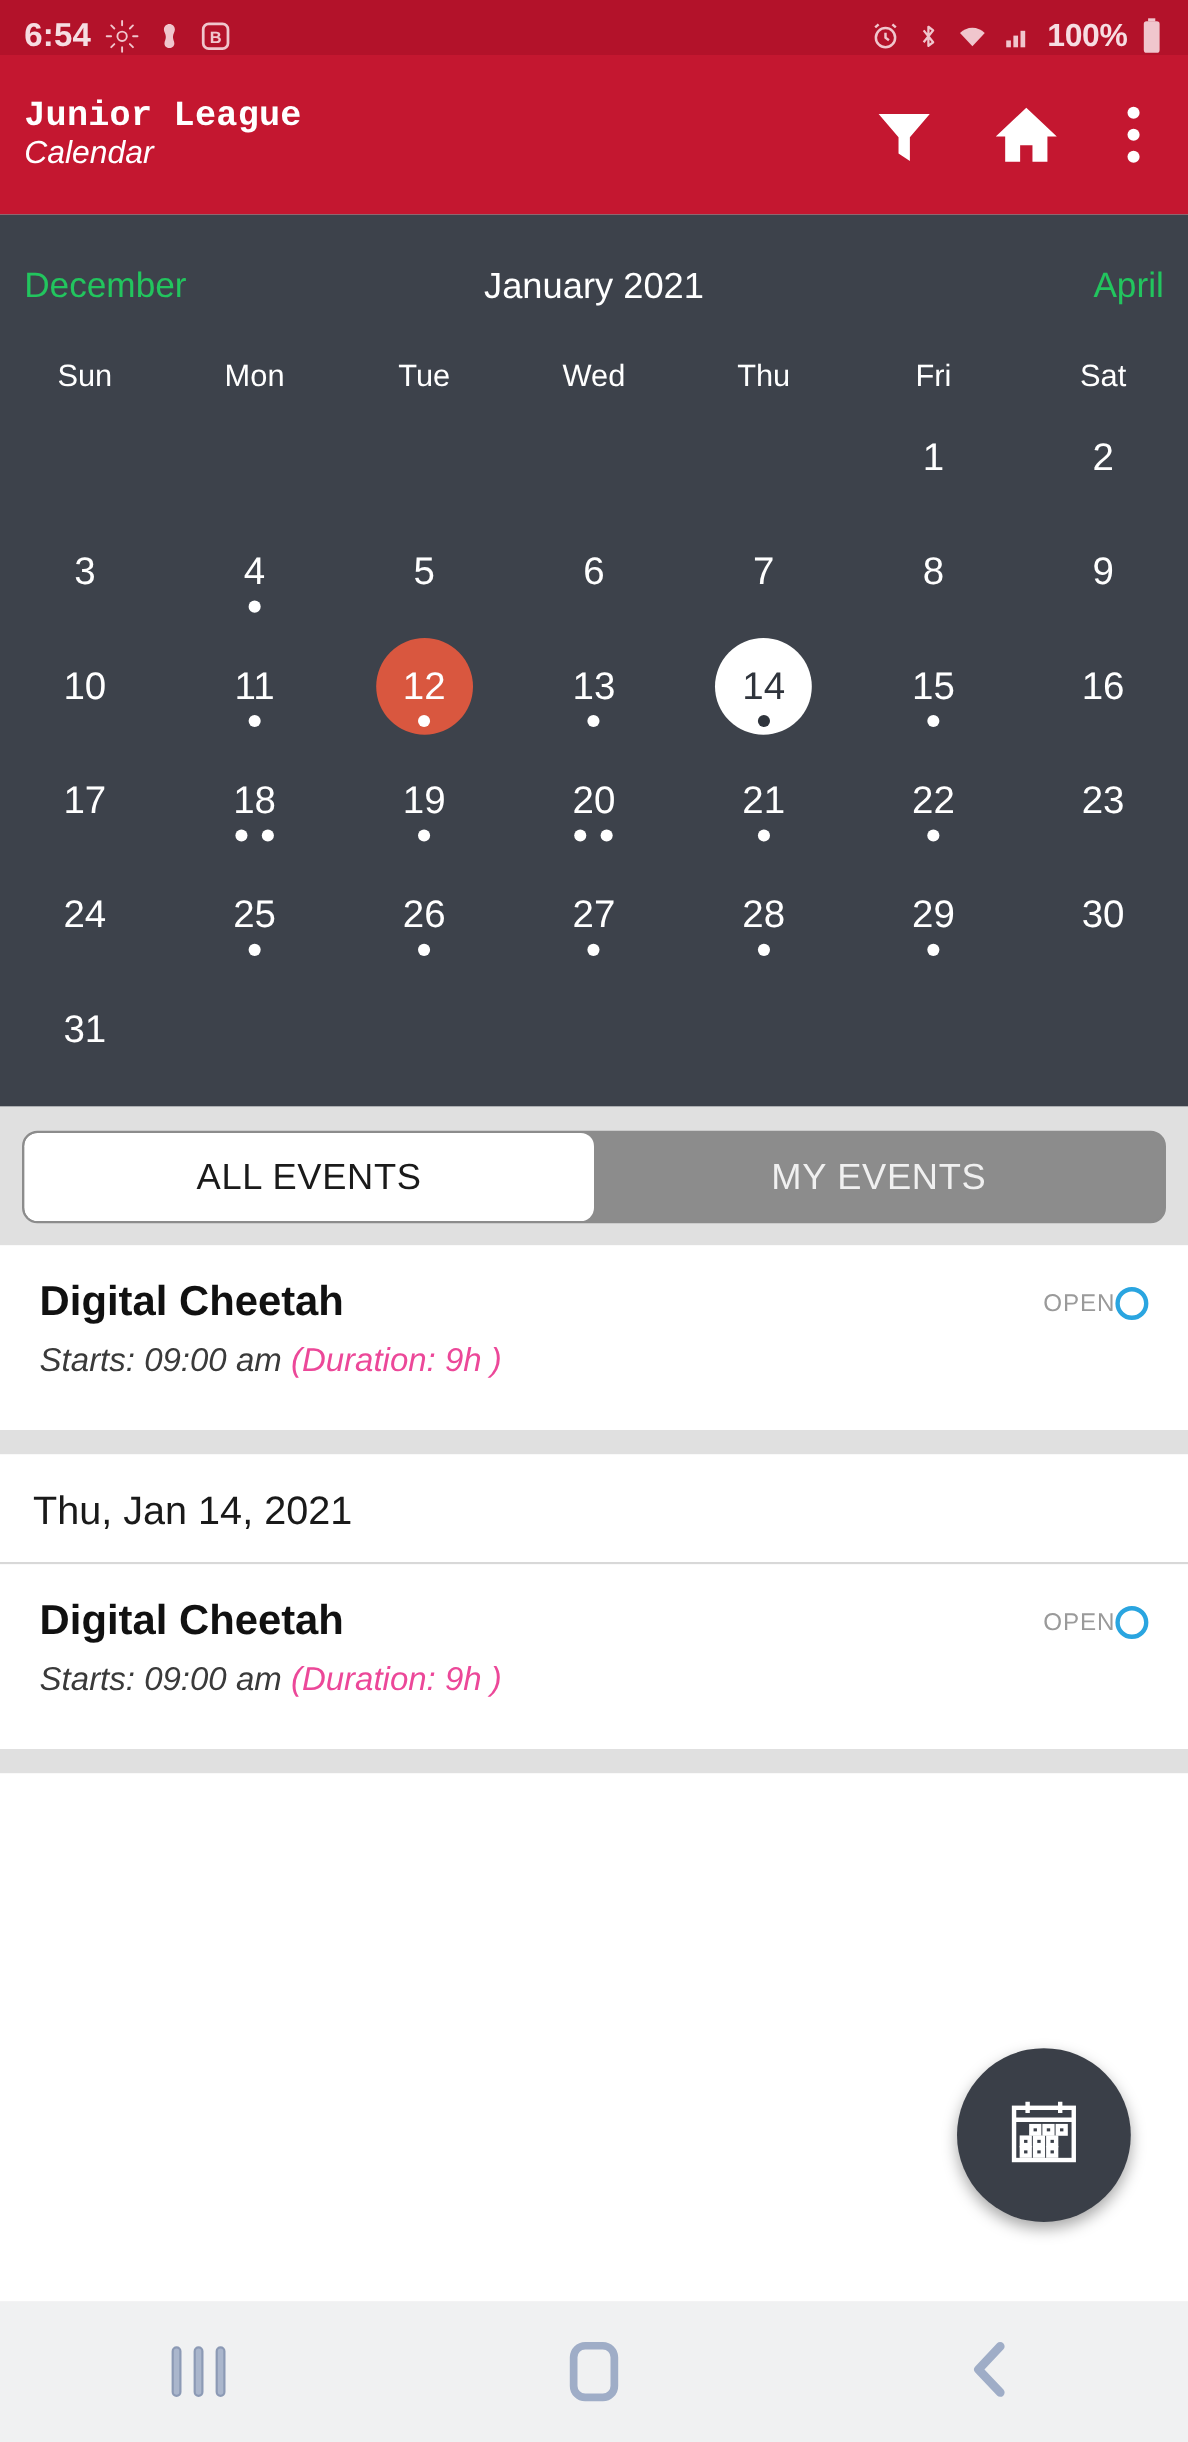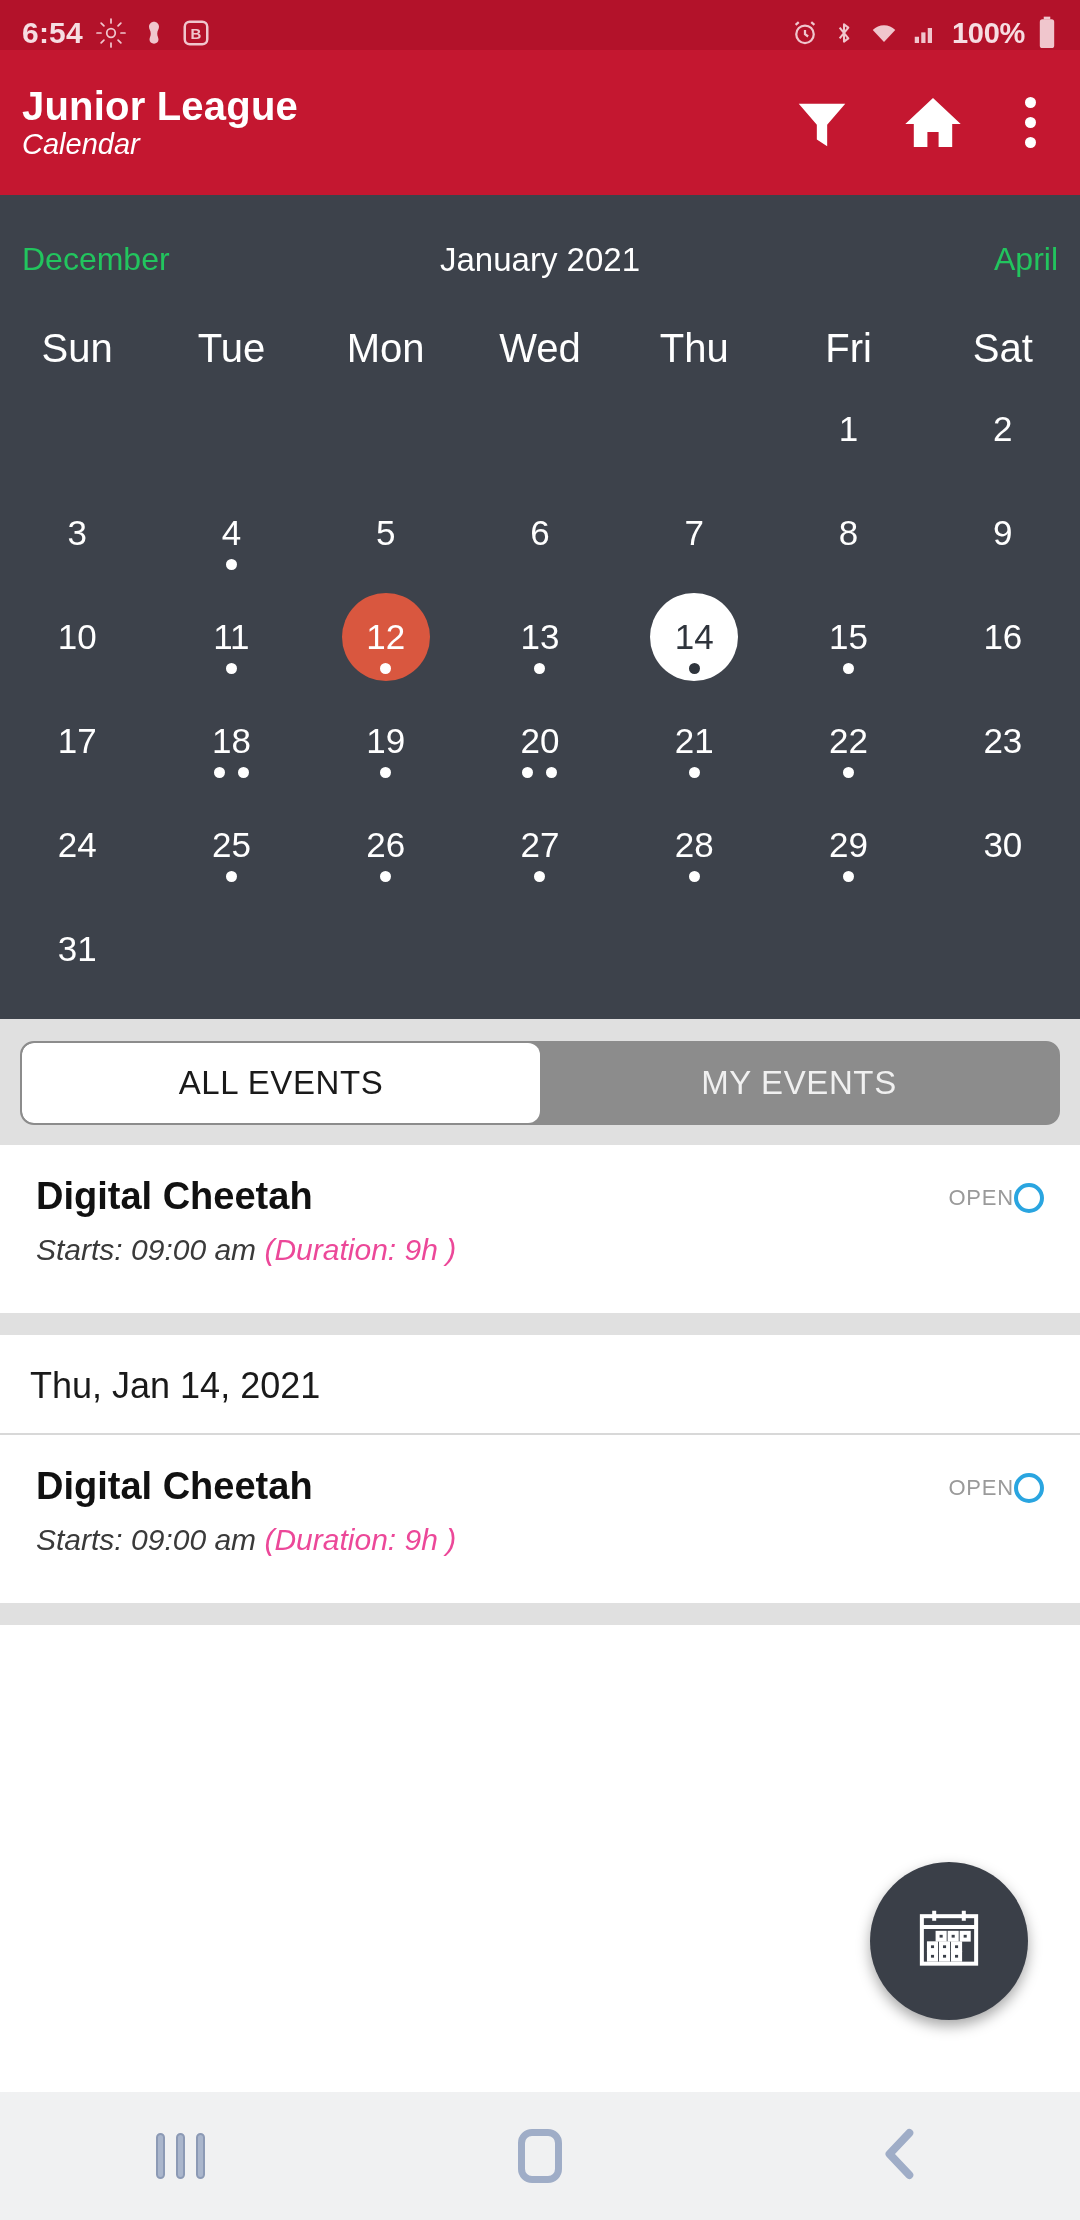--- a/index.html
+++ b/index.html
@@ -22,40 +22,40 @@
   .sb-ico { display:inline-flex; align-items:center; justify-content:center; }
   .sb-batt-txt { font-size:29px; font-weight:600; color:#f6dde2; letter-spacing:-.3px; }
 
   
   .appbar {
     height:145px; background:#c41730;
     display:flex; align-items:center; justify-content:space-between;
     padding:0 26px 0 22px;
   }
   .appbar-titles { display:flex; flex-direction:column; justify-content:center; gap:2px; }
-  .app-title { font-size:40px; font-weight:bold; color:#ffffff; line-height:1.05; letter-spacing:.2px; }
+  .app-title { font-size:32px; font-weight:bold; color:#ffffff; line-height:1.05; letter-spacing:.2px;font-family:Liberation Mono, monospace; }
   .app-sub { font-size:29px; font-style:italic; color:#ffffff; line-height:1.1; }
   .appbar-actions { display:flex; align-items:center; gap:46px; padding-right:6px; }
   .act { display:inline-flex; align-items:center; justify-content:center; cursor:pointer; }
   .kebab { display:flex; flex-direction:column; gap:9px; padding:6px 12px; }
   .kebab span { width:11px; height:11px; border-radius:50%; background:#fff; display:block; }
 
   
   .calendar { background:#3d424b; padding:0 0 14px 0; }
   .cal-months {
     display:flex; align-items:center; justify-content:space-between;
     padding:46px 22px 6px 22px;
   }
   .cal-m-side { font-size:32px; color:#22c55e; }
   .cal-m-main { font-size:33px; color:#ffffff; position:absolute; left:50%; transform:translateX(-50%); }
   .cal-months-wrap { position:relative; }
 
   .cal-grid { display:grid; grid-template-columns:repeat(7,1fr); }
   .dow {
-    text-align:center; font-size:40px; color:#ffffff;
+    text-align:center; font-size:28px; color:#ffffff;
     padding:42px 0 10px 0;
   }
   .cell {
     height:104px; display:flex; flex-direction:column;
     align-items:center; justify-content:flex-start; position:relative;
   }
   .daynum {
     width:88px; height:88px; border-radius:50%;
     display:flex; align-items:center; justify-content:center;
     font-size:35px; color:#ffffff; margin-top:4px; position:relative;
@@ -214,22 +214,22 @@
     <div class="cal-months-wrap">
       <div class="cal-months">
         <span class="cal-m-side">December</span>
         <span class="cal-m-main">January 2021</span>
         <span class="cal-m-side">April</span>
       </div>
     </div>
 
     <div class="cal-grid">
       <div class="dow">Sun</div>
+      <div class="dow">Mon</div>
       <div class="dow">Tue</div>
-      <div class="dow">Mon</div>
       <div class="dow">Wed</div>
       <div class="dow">Thu</div>
       <div class="dow">Fri</div>
       <div class="dow">Sat</div>
     </div>
 
     <div class="cal-grid" id="day-grid">
         <div class="cell empty">
           <div class="daynum"></div>
         </div>

